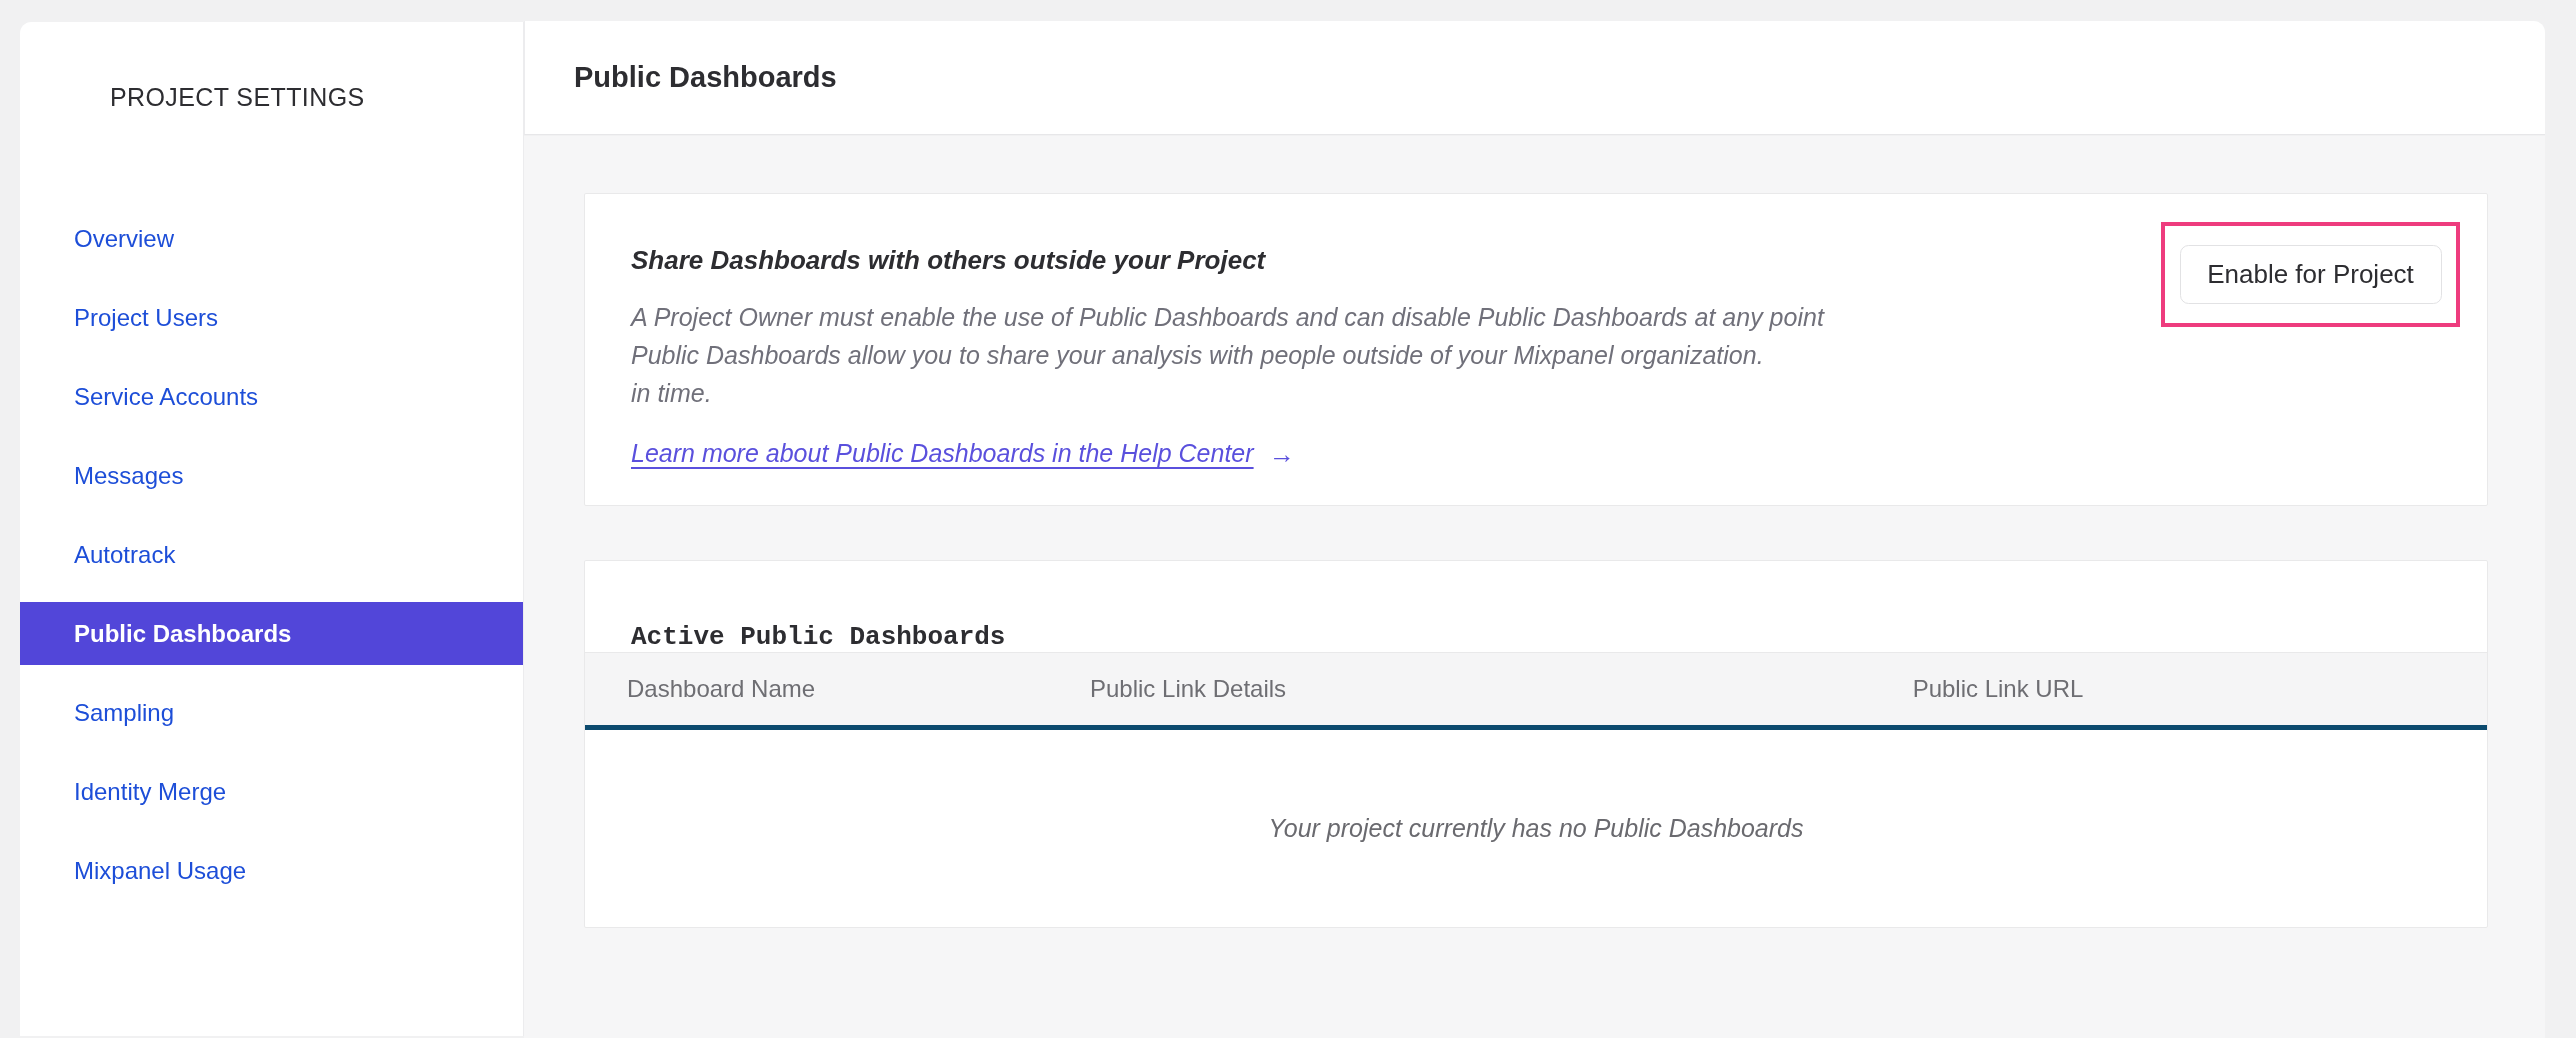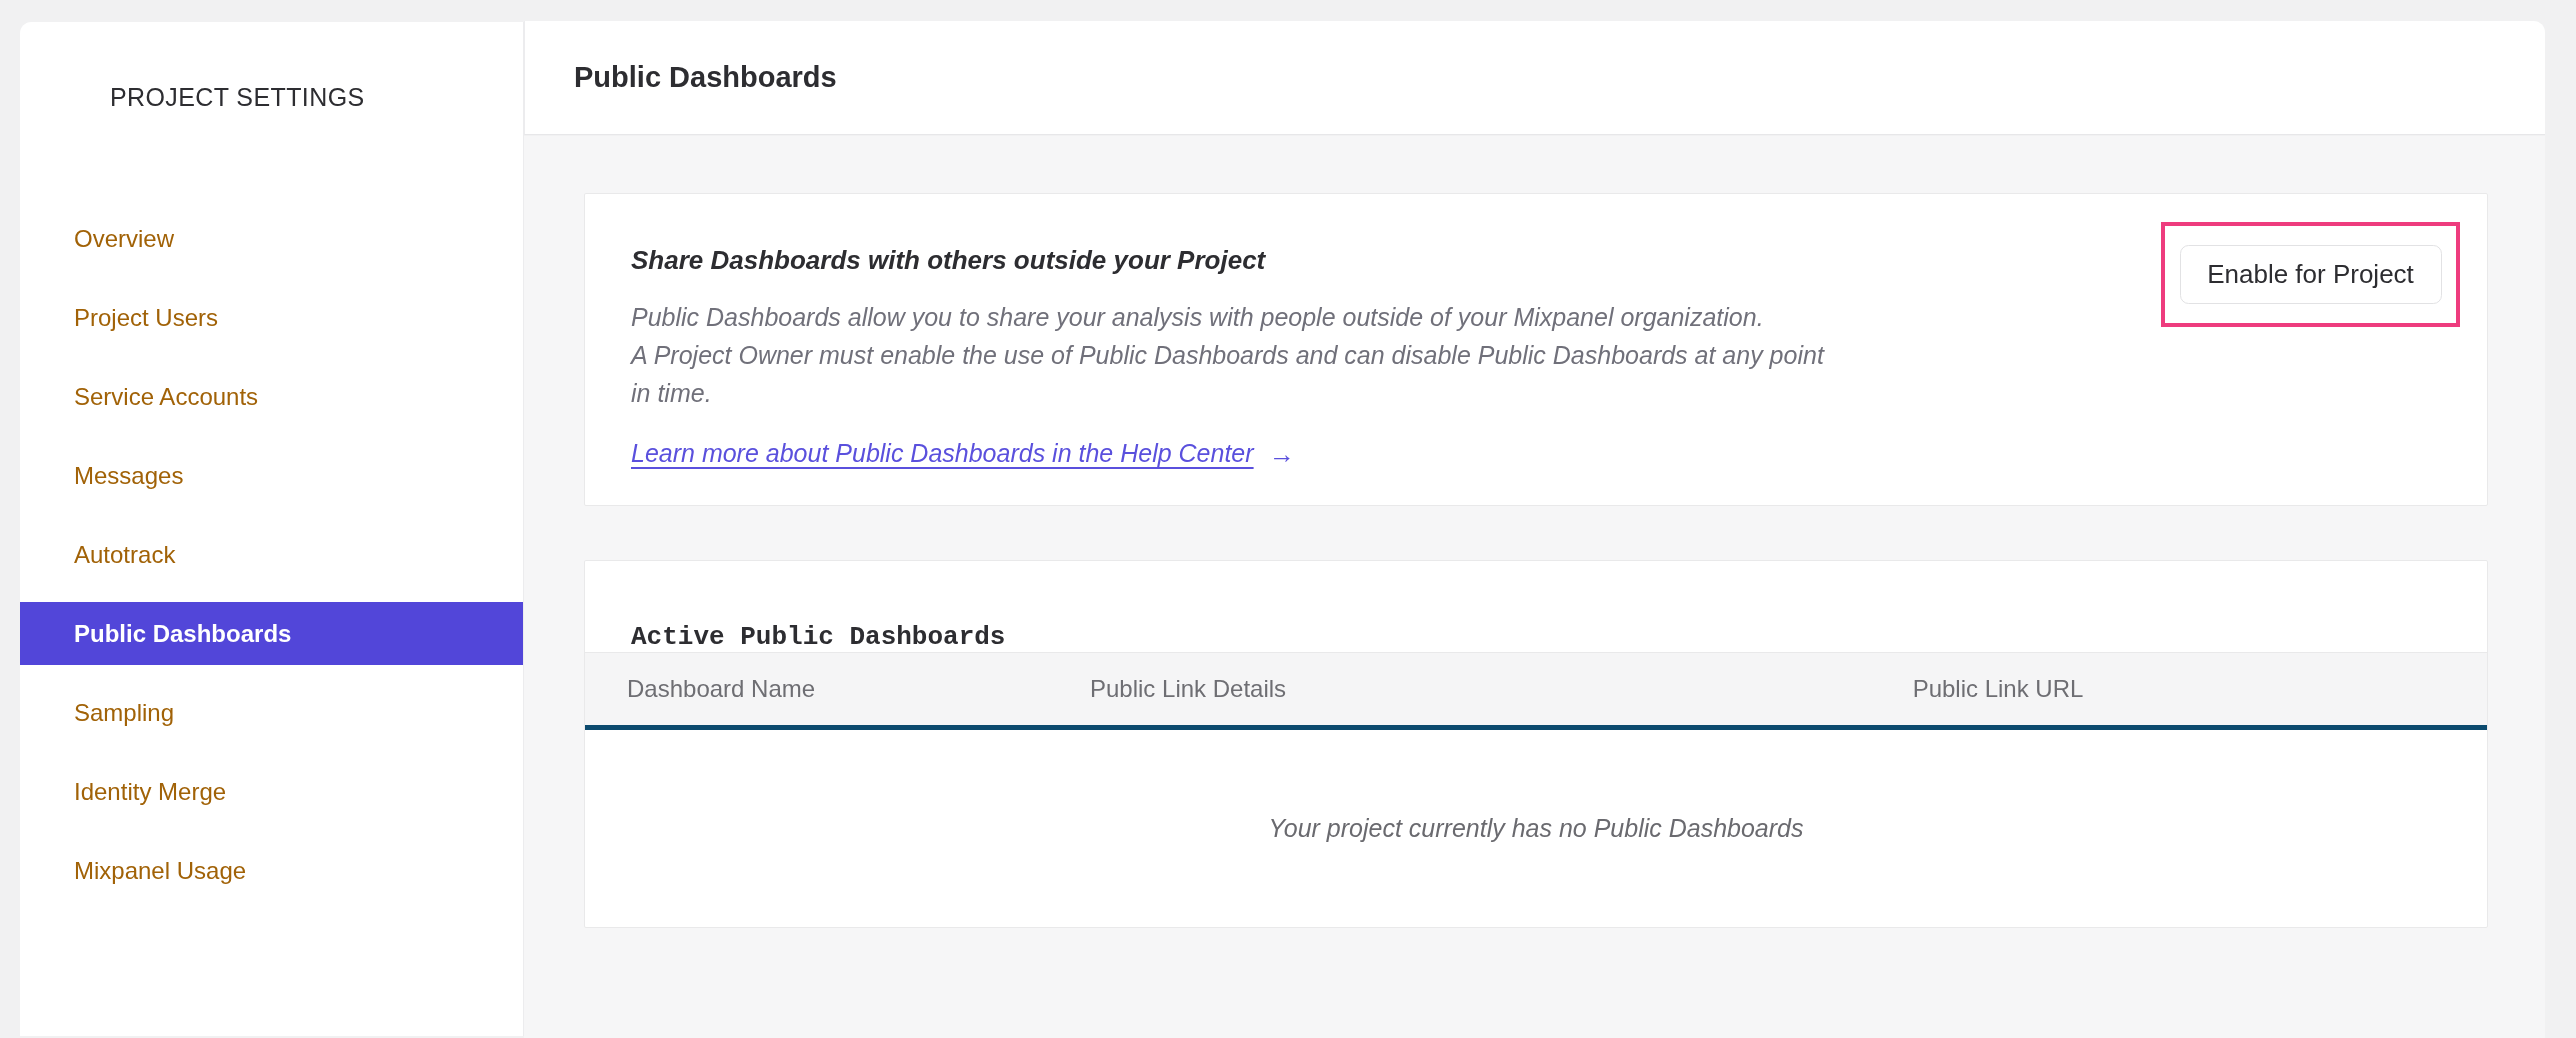--- a/index.html
+++ b/index.html
@@ -19,21 +19,21 @@
     border-right:1px solid #ececee;
   }
   .sidebar-title {
     position:absolute; top:61px; left:54px;
     font-size:25px; font-weight:400; letter-spacing:0.4px; color:#2d2d31;margin-left:36px;
   }
   .sidebar-nav { position:absolute; top:185px; left:0; right:0; }
   .nav-item {
     height:63px; margin-bottom:16px;
     display:flex; align-items:center; padding-left:54px;
-    font-size:24px; color:#a16207; cursor:pointer;
+    font-size:24px; color:#1d4ed8; cursor:pointer;
   }
   .nav-item.selected {
     background:var(--accent,#5246d9); color:#ffffff; font-weight:700;
   }
 
   
   .topbar {
     position:absolute; left:524px; top:21px; width:2021px; height:114px;
     background:#ffffff; border-radius:0 11.4px 0 0;
     border-bottom:1px solid #e7e7e9; border-left:1px solid #ececee;
@@ -113,22 +113,22 @@
   <header class="topbar">
     <h1 class="page-title">Public Dashboards</h1>
   </header>
 
   <main class="content">
 
     <section class="card share-card">
       <div class="share-left">
         <h2 class="share-title">Share Dashboards with others outside your Project</h2>
         <div class="share-desc">
+          <div>A Project Owner must enable the use of Public Dashboards and can disable Public Dashboards at any point</div>
           <div>Public Dashboards allow you to share your analysis with people outside of your Mixpanel organization.</div>
-          <div>A Project Owner must enable the use of Public Dashboards and can disable Public Dashboards at any point</div>
           <div>in time.</div>
         </div>
         <a class="help-link">
           <span class="link-text">Learn more about Public Dashboards in the Help Center</span>
           <span class="link-arrow">→</span>
         </a>
       </div>
       <div class="annotation-box">
         <button class="enable-btn">Enable for Project</button>
       </div>

